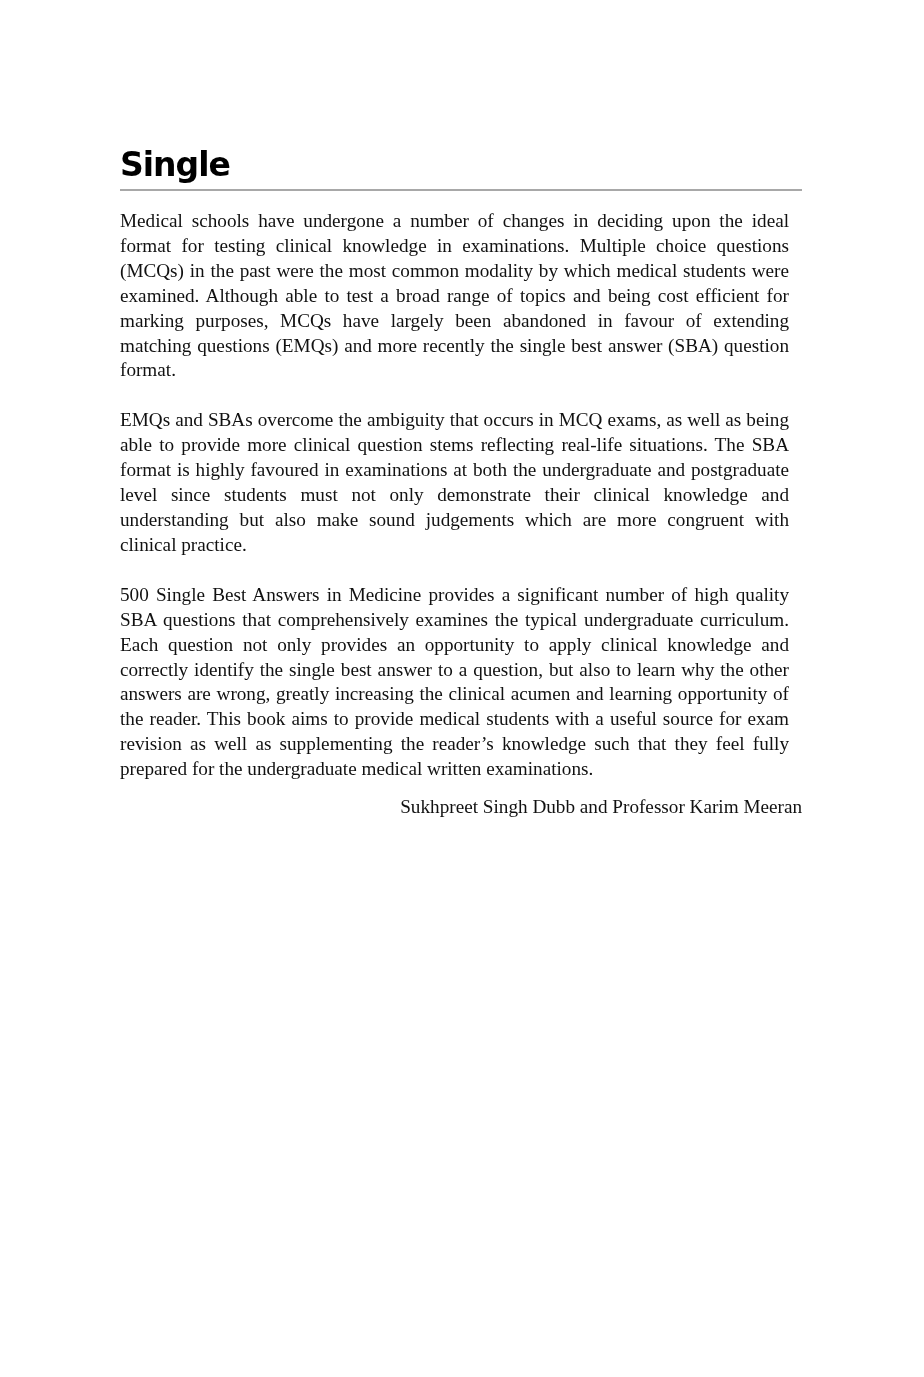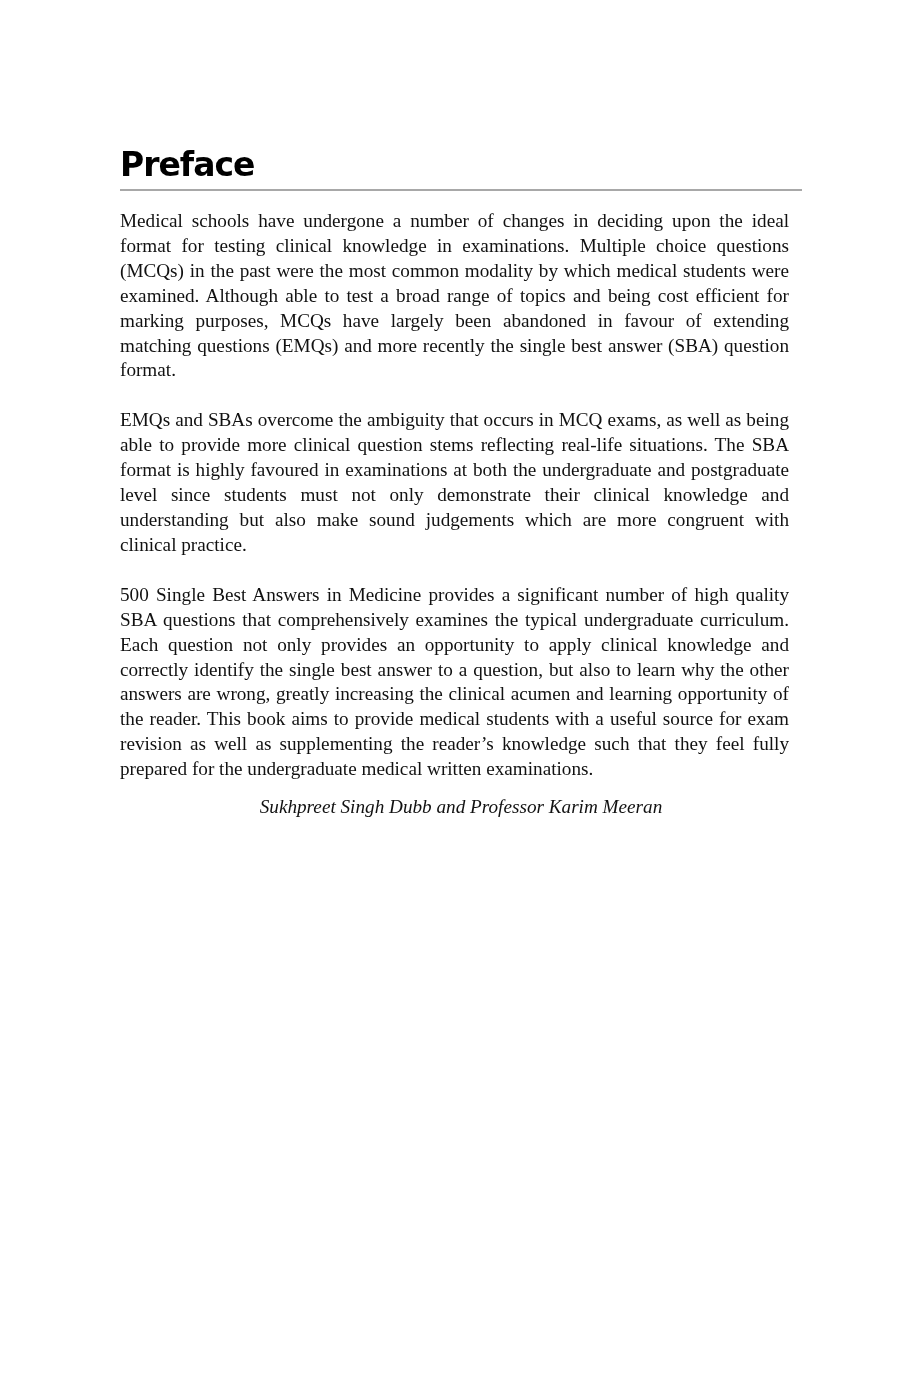--- a/index.html
+++ b/index.html
@@ -37,31 +37,30 @@
     .para {
       font-family: "Liberation Serif", serif;
       font-size: 19.2px;
       line-height: 24.9px;
       color: #111;
       text-align: justify;
       margin: 0 13px 25px 0;
     }
     .signature {
       font-family: "Liberation Serif", serif;
-      font-style: italic;
       font-size: 19.2px;
       line-height: 24.9px;
       color: #111;
-      text-align: center;
+      text-align: right;
       margin-top: -12px;
     }
   </style>
 </head>
 <body>
 
 <div class="page">
-  <h1 class="title">Preface</h1>
+  <h1 class="title">Single</h1>
   <div class="rule"></div>
   <p class="para">Medical schools have undergone a number of changes in deciding upon the ideal format for testing clinical knowledge in examinations. Multiple choice questions (MCQs) in the past were the most common modality by which medical students were examined. Although able to test a broad range of topics and being cost efficient for marking purposes, MCQs have largely been abandoned in favour of extending matching questions (EMQs) and more recently the single best answer (SBA) question format.</p>
   <p class="para">EMQs and SBAs overcome the ambiguity that occurs in MCQ exams, as well as being able to provide more clinical question stems reflecting real-life situations. The SBA format is highly favoured in examinations at both the undergraduate and postgraduate level since students must not only demonstrate their clinical knowledge and understanding but also make sound judgements which are more congruent with clinical practice.</p>
   <p class="para">500 Single Best Answers in Medicine provides a significant number of high quality SBA questions that comprehensively examines the typical undergraduate curriculum. Each question not only provides an opportunity to apply clinical knowledge and correctly identify the single best answer to a question, but also to learn why the other answers are wrong, greatly increasing the clinical acumen and learning opportunity of the reader. This book aims to provide medical students with a useful source for exam revision as well as supplementing the reader’s knowledge such that they feel fully prepared for the undergraduate medical written examinations.</p>
   <div class="signature">Sukhpreet Singh Dubb and Professor Karim Meeran</div>
 </div>
 
 </body></html>

